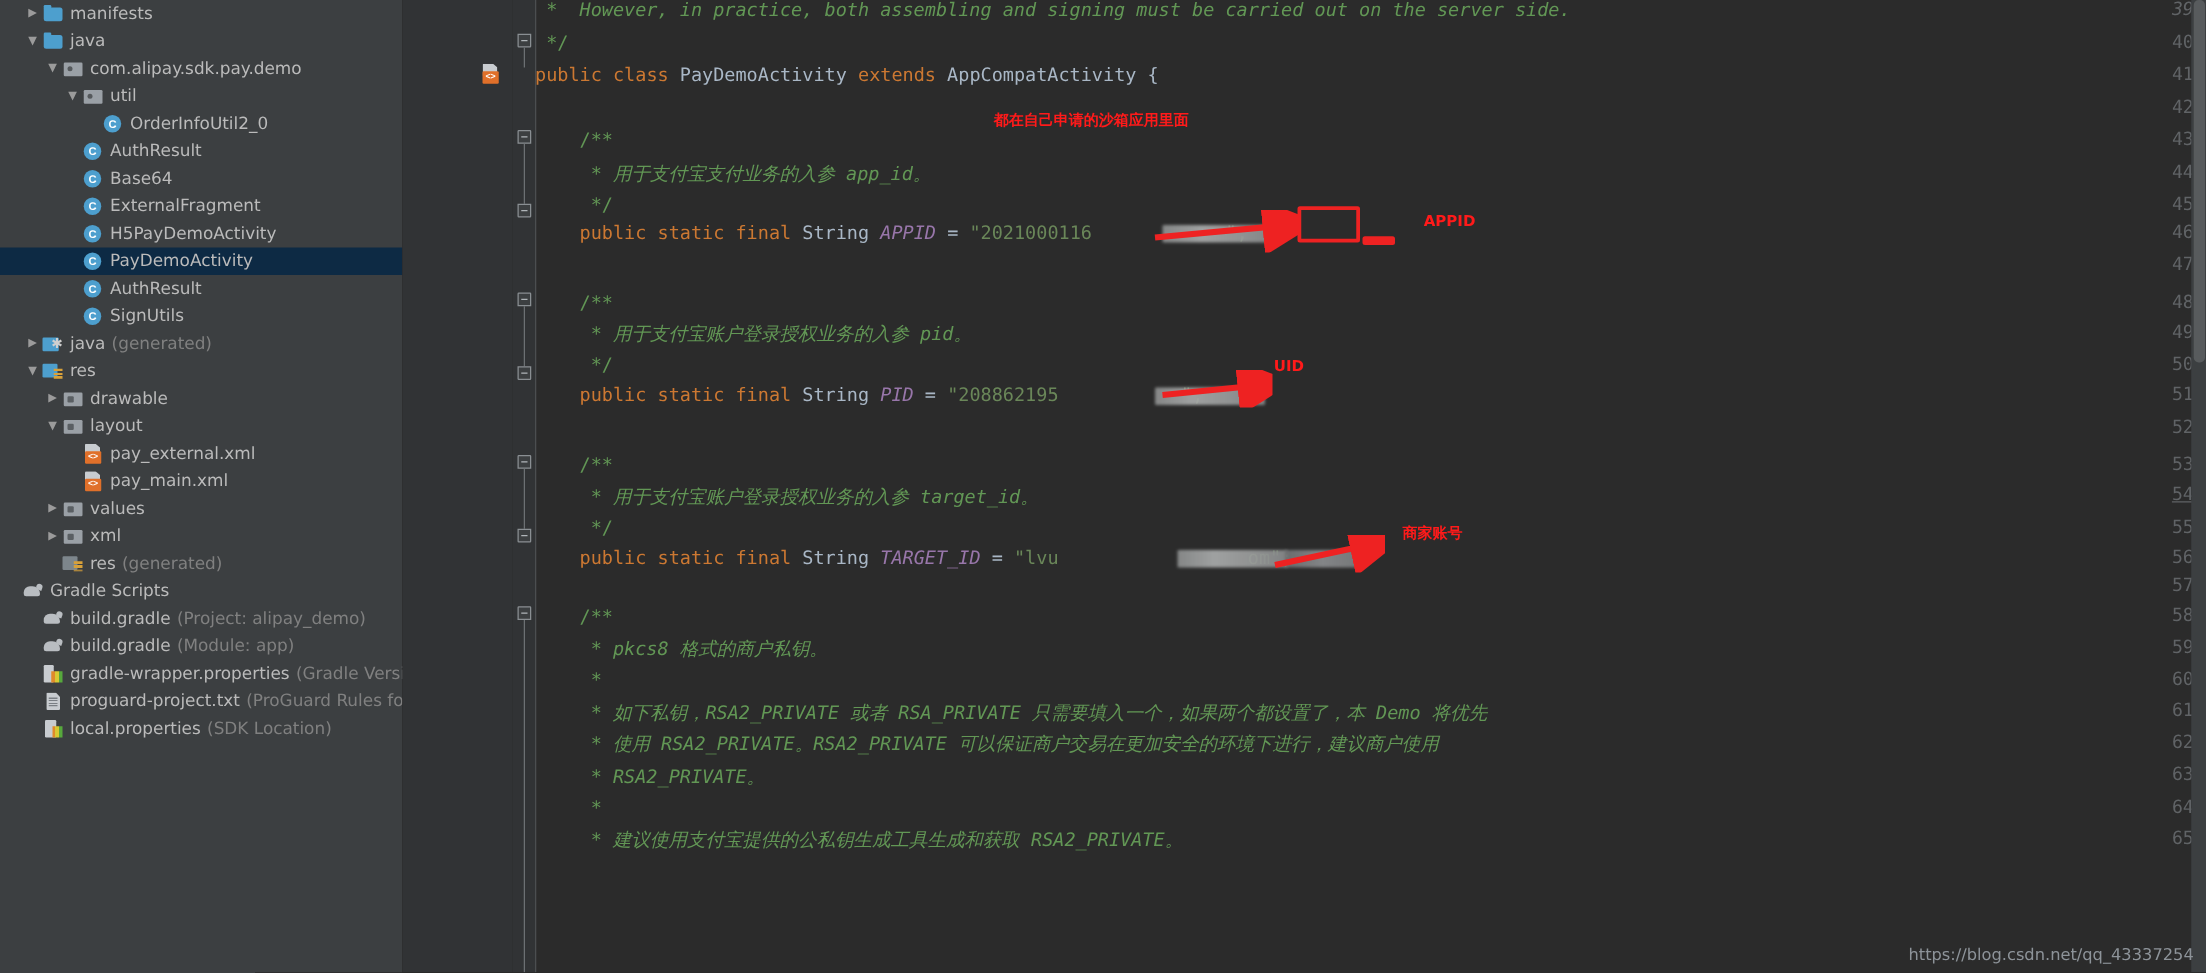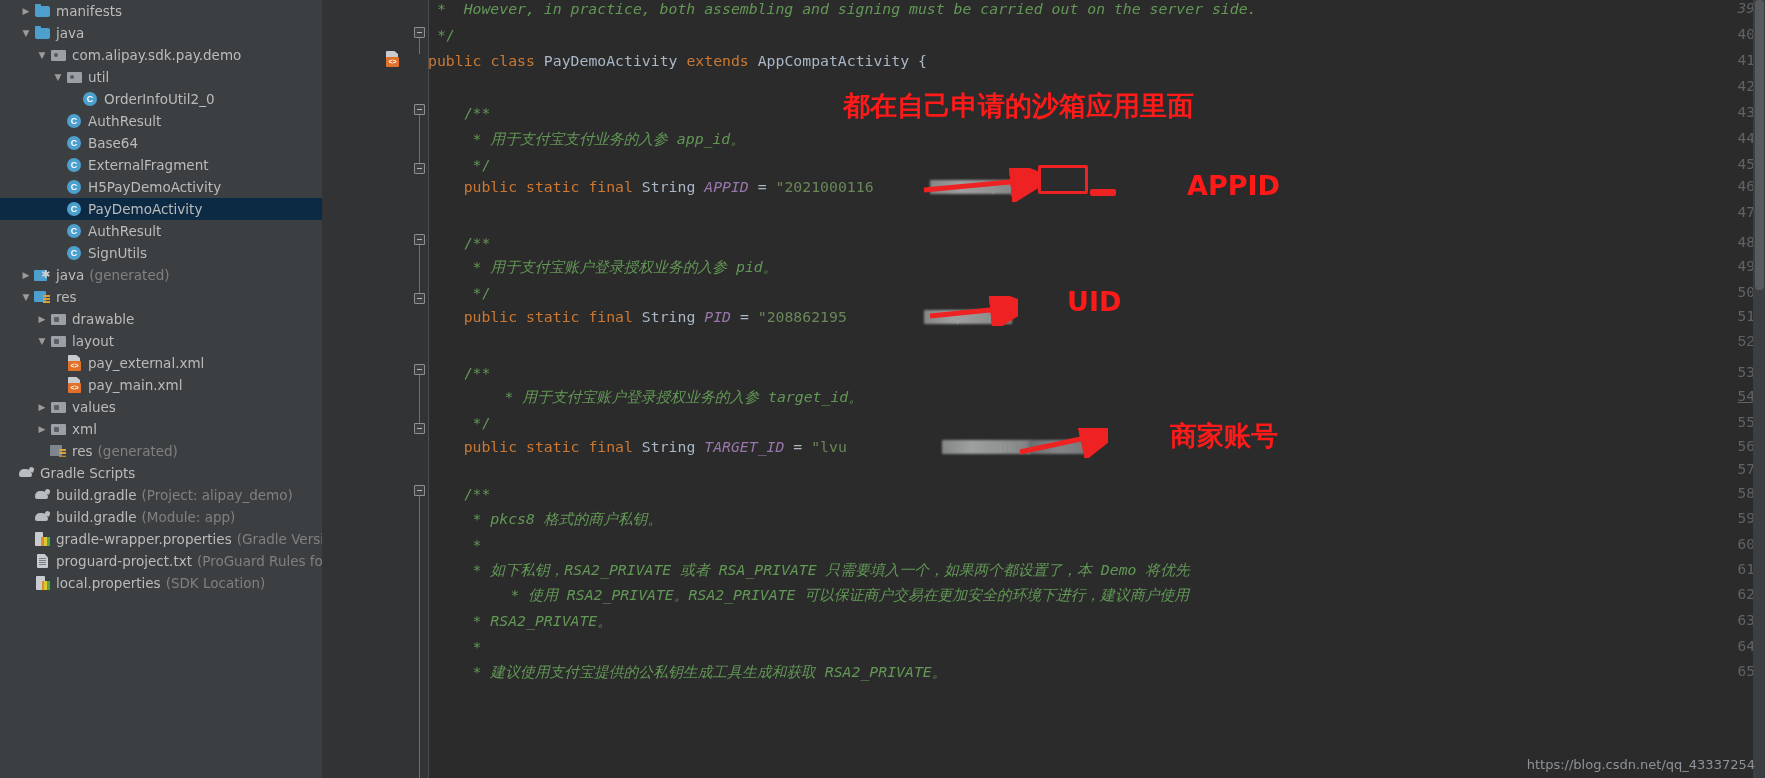--- a/index.html
+++ b/index.html
@@ -396,21 +396,21 @@
 
   
   .anno-text {
     position: absolute;
     color: #ff1a1a;
     font-family: "DejaVu Sans", "Liberation Sans", sans-serif;
     font-size: 17px;
     font-weight: 700;
     white-space: nowrap;
   }
-  .anno-text.big { font-size: 27px; margin-left: 48px; }
+  .anno-text.big { font-size: 12px; }
   .red-box {
     position: absolute;
     border: 3px solid #ee2222;
     box-sizing: border-box;
     border-radius: 2px;
   }
   .red-dash {
     position: absolute;
     background: #ee2222;
     height: 7px;
@@ -659,21 +659,21 @@
         <div class="ln" style="top: 78px;">42</div>
         <div class="ln" style="top: 104px;">43</div>
         <div class="ln" style="top: 130px;">44</div>
         <div class="ln" style="top: 156px;">45</div>
         <div class="ln" style="top: 178px;">46</div>
         <div class="ln" style="top: 204px;">47</div>
         <div class="ln" style="top: 234px;">48</div>
         <div class="ln" style="top: 258px;">49</div>
         <div class="ln" style="top: 284px;">50</div>
         <div class="ln" style="top: 308px;">51</div>
-        <div class="ln" style="top: 334px; font-family: Liberation Mono, monospace;">52</div>
+        <div class="ln" style="top: 334px;">52</div>
         <div class="ln" style="top: 364px;">53</div>
         <div class="ln" style="top: 388px; text-decoration: underline;">54</div>
         <div class="ln" style="top: 414px;">55</div>
         <div class="ln" style="top: 438px;">56</div>
         <div class="ln" style="top: 461px;">57</div>
         <div class="ln" style="top: 485px;">58</div>
         <div class="ln" style="top: 510px;">59</div>
         <div class="ln" style="top: 536px;">60</div>
         <div class="ln" style="top: 561px;">61</div>
         <div class="ln" style="top: 586px;">62</div>
@@ -717,35 +717,35 @@
       <div class="cl" style="top:234px;"><span class="c-comment-b">    /**</span></div>
 
       <div class="cl" style="top:258px;"><span class="c-comment">     * 用于支付宝账户登录授权业务的入参 pid。</span></div>
 
       <div class="cl" style="top:284px;"><span class="c-comment-b">     */</span></div>
 
       <div class="cl" style="top:308px;"><span class="c-plain">    </span><span class="c-kw">public</span><span class="c-plain"> </span><span class="c-kw">static</span><span class="c-plain"> </span><span class="c-kw">final</span><span class="c-plain"> </span><span class="c-type">String</span><span class="c-plain"> </span><span class="c-field">PID</span><span class="c-plain"> </span><span class="c-plain">=</span><span class="c-plain"> </span><span class="c-str">"208862195</span><span class="c-str">           </span><span class="c-str">";</span></div>
 
       <div class="cl" style="top:364px;"><span class="c-comment-b">    /**</span></div>
 
-      <div class="cl" style="top:388px;padding-left:32px;"><span class="c-comment">     * 用于支付宝账户登录授权业务的入参 target_id。</span></div>
+      <div class="cl" style="top:388px;"><span class="c-comment">     * 用于支付宝账户登录授权业务的入参 target_id。</span></div>
 
       <div class="cl" style="top:414px;"><span class="c-comment-b">     */</span></div>
 
       <div class="cl" style="top:438px;"><span class="c-plain">    </span><span class="c-kw">public</span><span class="c-plain"> </span><span class="c-kw">static</span><span class="c-plain"> </span><span class="c-kw">final</span><span class="c-plain"> </span><span class="c-type">String</span><span class="c-plain"> </span><span class="c-field">TARGET_ID</span><span class="c-plain"> </span><span class="c-plain">=</span><span class="c-plain"> </span><span class="c-str">"lvu</span><span class="c-str">                 </span><span class="c-str">om";</span></div>
 
       <div class="cl" style="top:485px;"><span class="c-comment-b">    /**</span></div>
 
       <div class="cl" style="top:510px;"><span class="c-comment">     * pkcs8 格式的商户私钥。</span></div>
 
       <div class="cl" style="top:536px;"><span class="c-comment-b">     *</span></div>
 
       <div class="cl" style="top:561px;"><span class="c-comment">     * 如下私钥，RSA2_PRIVATE 或者 RSA_PRIVATE 只需要填入一个，如果两个都设置了，本 Demo 将优先</span></div>
 
-      <div class="cl" style="top:586px;padding-left:38px;"><span class="c-comment">     * 使用 RSA2_PRIVATE。RSA2_PRIVATE 可以保证商户交易在更加安全的环境下进行，建议商户使用</span></div>
+      <div class="cl" style="top:586px;"><span class="c-comment">     * 使用 RSA2_PRIVATE。RSA2_PRIVATE 可以保证商户交易在更加安全的环境下进行，建议商户使用</span></div>
 
       <div class="cl" style="top:612px;"><span class="c-comment">     * RSA2_PRIVATE。</span></div>
 
       <div class="cl" style="top:638px;"><span class="c-comment-b">     *</span></div>
 
       <div class="cl" style="top:663px;"><span class="c-comment">     * 建议使用支付宝提供的公私钥生成工具生成和获取 RSA2_PRIVATE。</span></div>
 
       <div class="redact" style="left:502px; top:180px; width:94px; height:14px;"></div>
       <div class="redact" style="left:496px; top:310px; width:88px; height:14px;"></div>
       <div class="redact" style="left:514px; top:440px; width:88px; height:14px;"></div>

